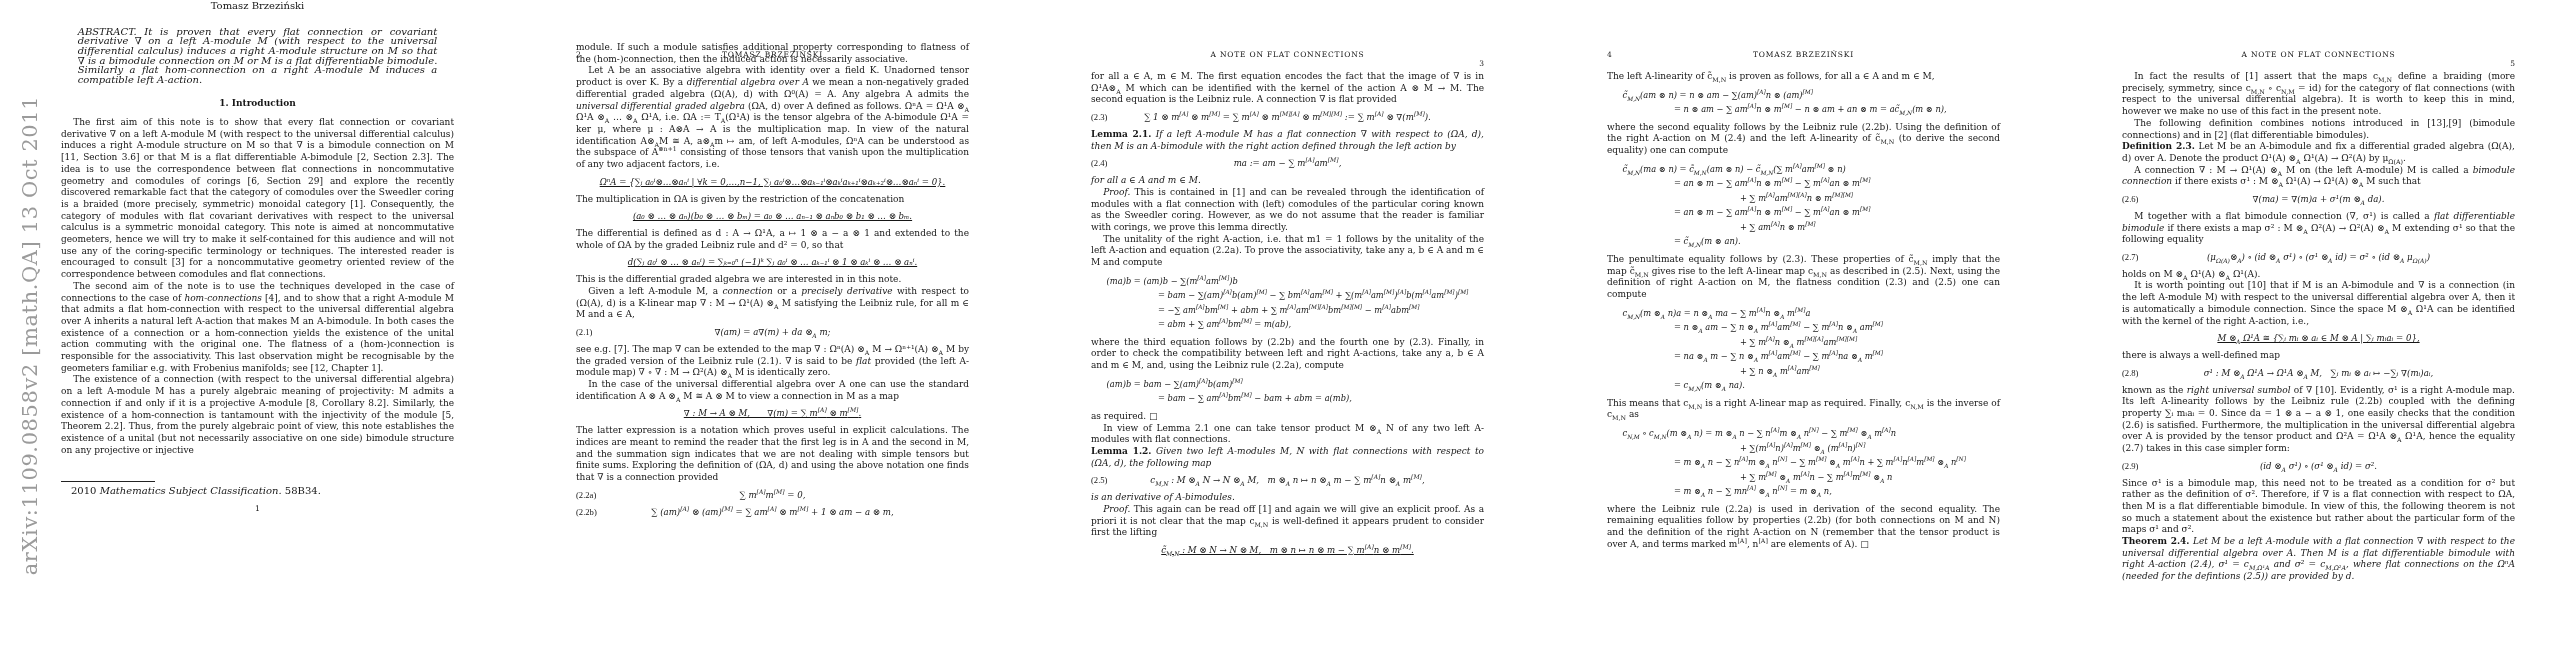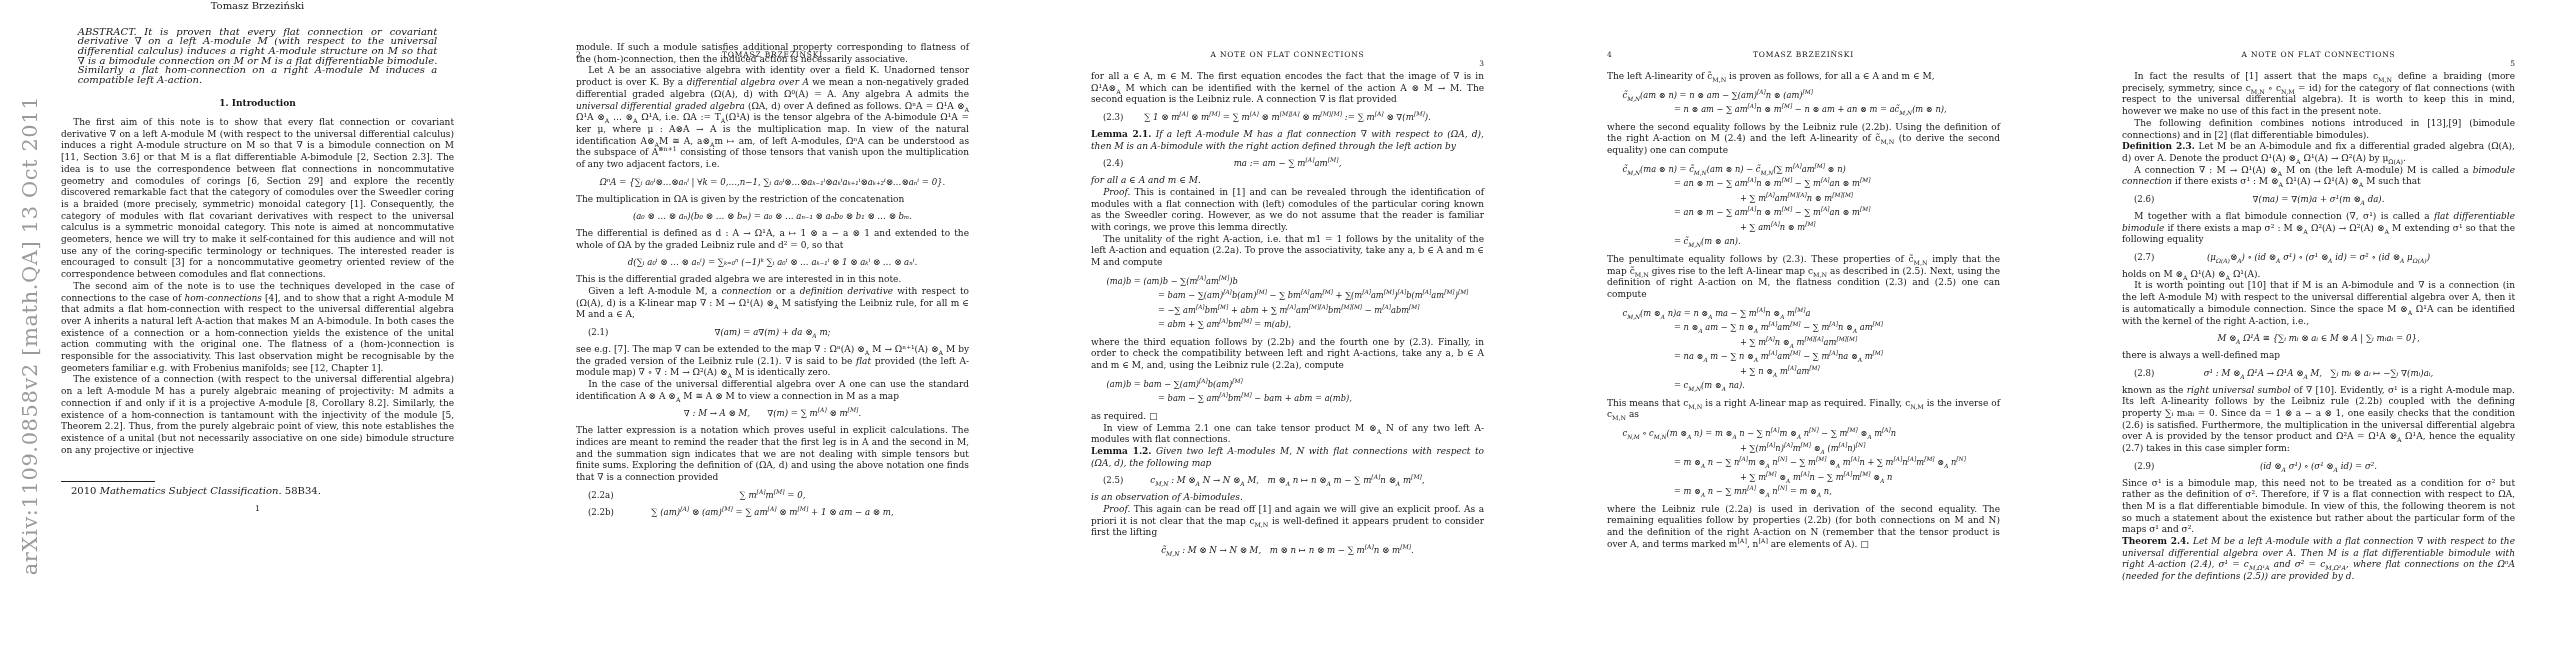--- a/index.html
+++ b/index.html
@@ -62,27 +62,28 @@
   .para {
     font-size: 9px; line-height: 11.7px;
     text-align: justify; text-indent: 12.2px;
     margin: 0;
   }
   .noindent { text-indent: 0; }
   .display {
     text-align: center; font-style: italic;
     font-size: 8.6px; line-height: 12.8px;
     margin: 5px 0;
+    text-decoration: underline;
   }
   .eq {
     position: relative; text-align: center; font-style: italic;
     font-size: 8.6px; line-height: 12.8px;
     margin: 5px 0;
   }
-  .eq .tag { position: absolute; left: 12px; font-style: normal; }
+  .eq .tag { position: absolute; left: 0; font-style: normal; font-family: Liberation Serif, serif; }
   .mdisplay {
     margin: 5px 0; font-style: italic;
     font-size: 8.3px; line-height: 14.5px;
     text-align: left;
   }
   .mline { margin-left: 15.6px; }
   .mline.cont  { margin-left: 67px; }
   .mline.cont2 { margin-left: 133px; }
   .footnote {
     position: relative; margin-top: 25px; padding-top: 4.4px;
@@ -121,21 +122,21 @@
         </div>
         <div class="content" style="padding-top: 42px;">
           <div class="blk para noindent">module.  If such a module satisfies additional property corresponding to flatness of the (hom-)connection, then the induced action is necessarily associative.</div>
           <div class="blk para">Let A be an associative algebra with identity over a field K. Unadorned tensor product is over K. By a <i>differential algebra over A</i> we mean a non-negatively graded differential graded algebra (Ω(A), d) with Ω⁰(A) = A. Any algebra A admits the <i>universal differential graded algebra</i> (ΩA, d) over A defined as follows. ΩⁿA = Ω¹A ⊗<sub>A</sub> Ω¹A ⊗<sub>A</sub> … ⊗<sub>A</sub> Ω¹A, i.e. ΩA := T<sub>A</sub>(Ω¹A) is the tensor algebra of the A-bimodule Ω¹A = ker μ, where μ : A⊗A → A is the multiplication map. In view of the natural identification A⊗<sub>A</sub>M ≅ A, a⊗<sub>A</sub>m ↦ am, of left A-modules, ΩⁿA can be understood as the subspace of A<sup>⊗n+1</sup> consisting of those tensors that vanish upon the multiplication of any two adjacent factors, i.e.</div>
           <div class="blk display">ΩⁿA = {∑ᵢ a₀ⁱ⊗…⊗aₙⁱ | ∀k = 0,…,n−1, ∑ᵢ a₀ⁱ⊗…⊗aₖ₋₁ⁱ⊗aₖⁱaₖ₊₁ⁱ⊗aₖ₊₂ⁱ⊗…⊗aₙⁱ = 0}.</div>
           <div class="blk para noindent">The multiplication in ΩA is given by the restriction of the concatenation</div>
           <div class="blk display">(a₀ ⊗ … ⊗ aₙ)(b₀ ⊗ … ⊗ bₘ) = a₀ ⊗ … aₙ₋₁ ⊗ aₙb₀ ⊗ b₁ ⊗ … ⊗ bₘ.</div>
           <div class="blk para noindent">The differential is defined as d : A → Ω¹A, a ↦ 1 ⊗ a − a ⊗ 1 and extended to the whole of ΩA by the graded Leibniz rule and d² = 0, so that</div>
           <div class="blk display">d(∑ᵢ a₀ⁱ ⊗ … ⊗ aₙⁱ) = ∑ₖ₌₀ⁿ (−1)ᵏ ∑ᵢ a₀ⁱ ⊗ … aₖ₋₁ⁱ ⊗ 1 ⊗ aₖⁱ ⊗ … ⊗ aₙⁱ.</div>
           <div class="blk para noindent">This is the differential graded algebra we are interested in in this note.</div>
-          <div class="blk para">Given a left A-module M, a <i>connection</i> or a <i>definition derivative</i> with respect to (Ω(A), d) is a K-linear map ∇ : M → Ω¹(A) ⊗<sub>A</sub> M satisfying the Leibniz rule, for all m ∈ M and a ∈ A,</div>
+          <div class="blk para">Given a left A-module M, a <i>connection</i> or a <i>precisely derivative</i> with respect to (Ω(A), d) is a K-linear map ∇ : M → Ω¹(A) ⊗<sub>A</sub> M satisfying the Leibniz rule, for all m ∈ M and a ∈ A,</div>
           <div class="blk eq"><span class="tag">(2.1)</span><span class="eqbody">∇(am) = a∇(m) + da ⊗<sub>A</sub> m;</span></div>
           <div class="blk para noindent">see e.g. [7]. The map ∇ can be extended to the map ∇ : Ωⁿ(A) ⊗<sub>A</sub> M → Ωⁿ⁺¹(A) ⊗<sub>A</sub> M by the graded version of the Leibniz rule (2.1).  ∇ is said to be <i>flat</i> provided (the left A-module map) ∇ ∘ ∇ : M → Ω²(A) ⊗<sub>A</sub> M is identically zero.</div>
           <div class="blk para">In the case of the universal differential algebra over A one can use the standard identification A ⊗ A ⊗<sub>A</sub> M ≅ A ⊗ M to view a connection in M as a map</div>
           <div class="blk display">∇ : M → A ⊗ M,  ∇(m) = ∑ m<sup>[A]</sup> ⊗ m<sup>[M]</sup>.</div>
           <div class="blk para noindent">The latter expression is a notation which proves useful in explicit calculations.  The indices are meant to remind the reader that the first leg is in A and the second in M, and the summation sign indicates that we are not dealing with simple tensors but finite sums. Exploring the definition of (ΩA, d) and using the above notation one finds that ∇ is a connection provided</div>
           <div class="blk eq"><span class="tag">(2.2a)</span><span class="eqbody">∑ m<sup>[A]</sup>m<sup>[M]</sup> = 0,</span></div>
           <div class="blk eq"><span class="tag">(2.2b)</span><span class="eqbody">∑ (am)<sup>[A]</sup> ⊗ (am)<sup>[M]</sup> = ∑ am<sup>[A]</sup> ⊗ m<sup>[M]</sup> + 1 ⊗ am − a ⊗ m,</span></div>
         </div>
       </div>
       <div class="page" style="left: 1030px;">
@@ -160,21 +161,21 @@
           </div>
           <div class="blk para noindent">where the third equation follows by (2.2b) and the fourth one by (2.3).  Finally, in order to check the compatibility between left and right A-actions, take any a, b ∈ A and m ∈ M, and, using the Leibniz rule (2.2a), compute</div>
           <div class="blk mdisplay">
             <div class="mline">(am)b = bam − ∑(am)<sup>[A]</sup>b(am)<sup>[M]</sup></div>
             <div class="mline cont">= bam − ∑ am<sup>[A]</sup>bm<sup>[M]</sup> − bam + abm = a(mb),</div>
           </div>
           <div class="blk para noindent">as required. □</div>
           <div class="blk para">In view of Lemma 2.1 one can take tensor product M ⊗<sub>A</sub> N of any two left A-modules with flat connections.</div>
           <div class="blk para noindent"><b>Lemma 1.2.</b> <i>Given two left A-modules M, N with flat connections with respect to (ΩA, d), the following map</i></div>
           <div class="blk eq"><span class="tag">(2.5)</span><span class="eqbody">c<sub>M,N</sub> : M ⊗<sub>A</sub> N → N ⊗<sub>A</sub> M, m ⊗<sub>A</sub> n ↦ n ⊗<sub>A</sub> m − ∑ m<sup>[A]</sup>n ⊗<sub>A</sub> m<sup>[M]</sup>,</span></div>
-          <div class="blk para noindent"><i>is an observation of A-bimodules.</i></div>
+          <div class="blk para noindent"><i>is an derivative of A-bimodules.</i></div>
           <div class="blk para"><i>Proof.</i>  This again can be read off [1] and again we will give an explicit proof.  As a priori it is not clear that the map c<sub>M,N</sub> is well-defined it appears prudent to consider first the lifting</div>
           <div class="blk display">c̃<sub>M,N</sub> : M ⊗ N → N ⊗ M, m ⊗ n ↦ n ⊗ m − ∑ m<sup>[A]</sup>n ⊗ m<sup>[M]</sup>.</div>
         </div>
       </div>
       <div class="page" style="left: 1546px;">
         <div class="runhead">
           <span class="rh-left">4</span>
           <span class="rh-center">TOMASZ BRZEZIŃSKI</span>
           <span class="rh-right"></span>
         </div>

